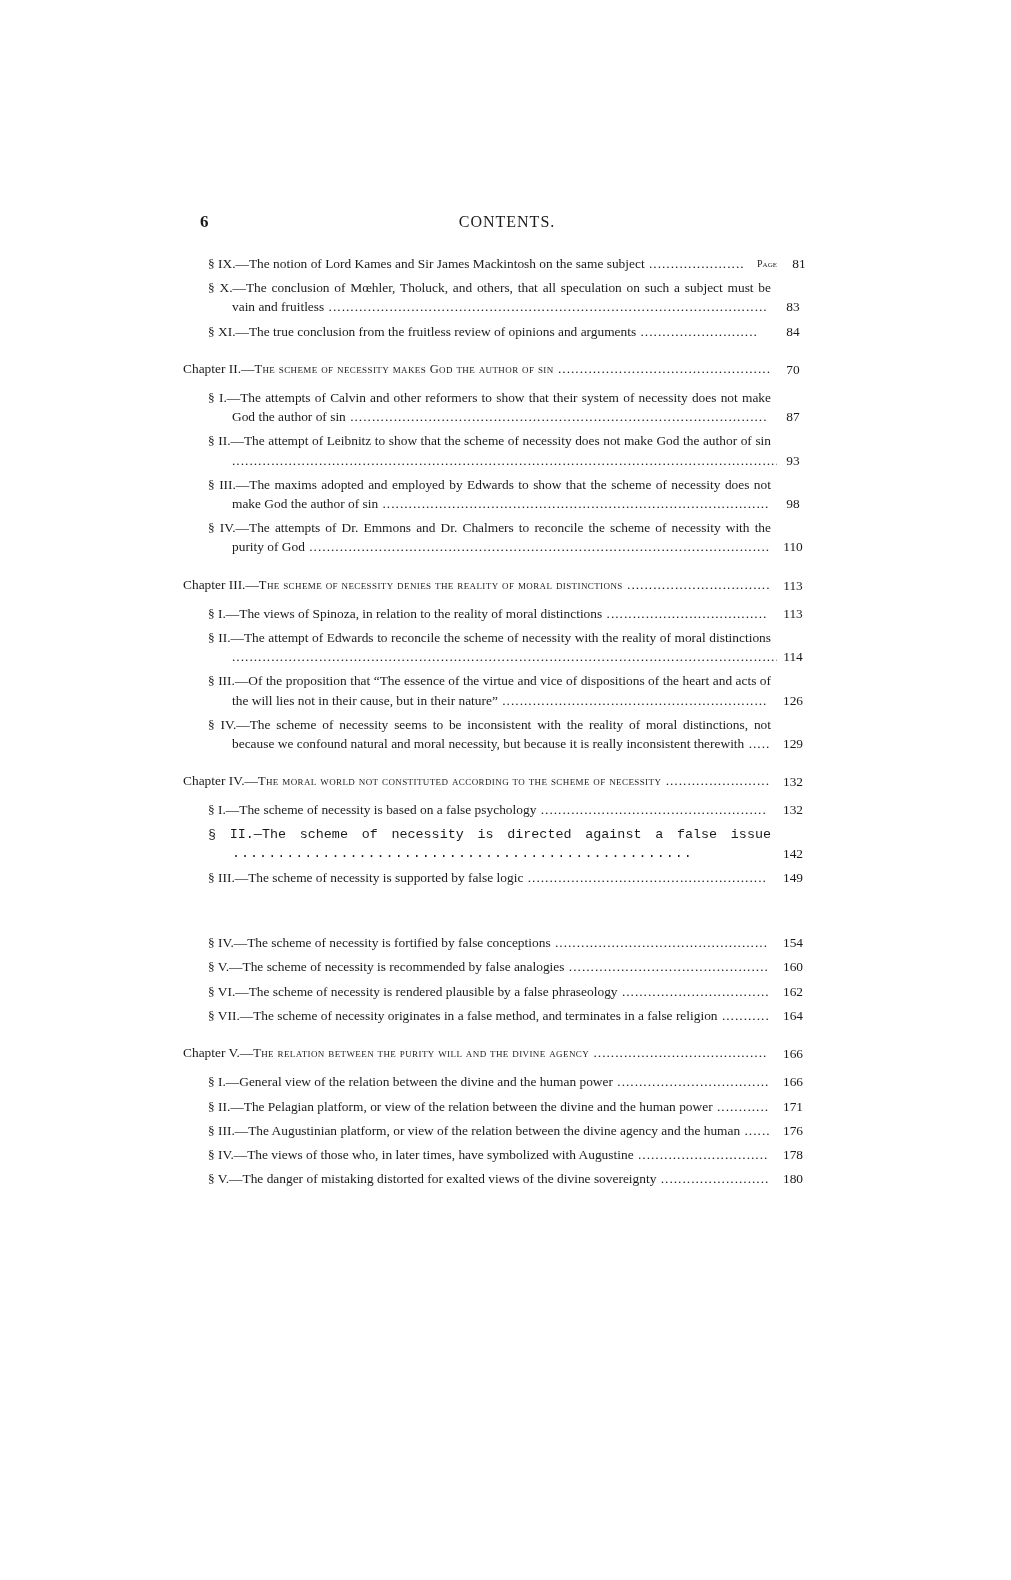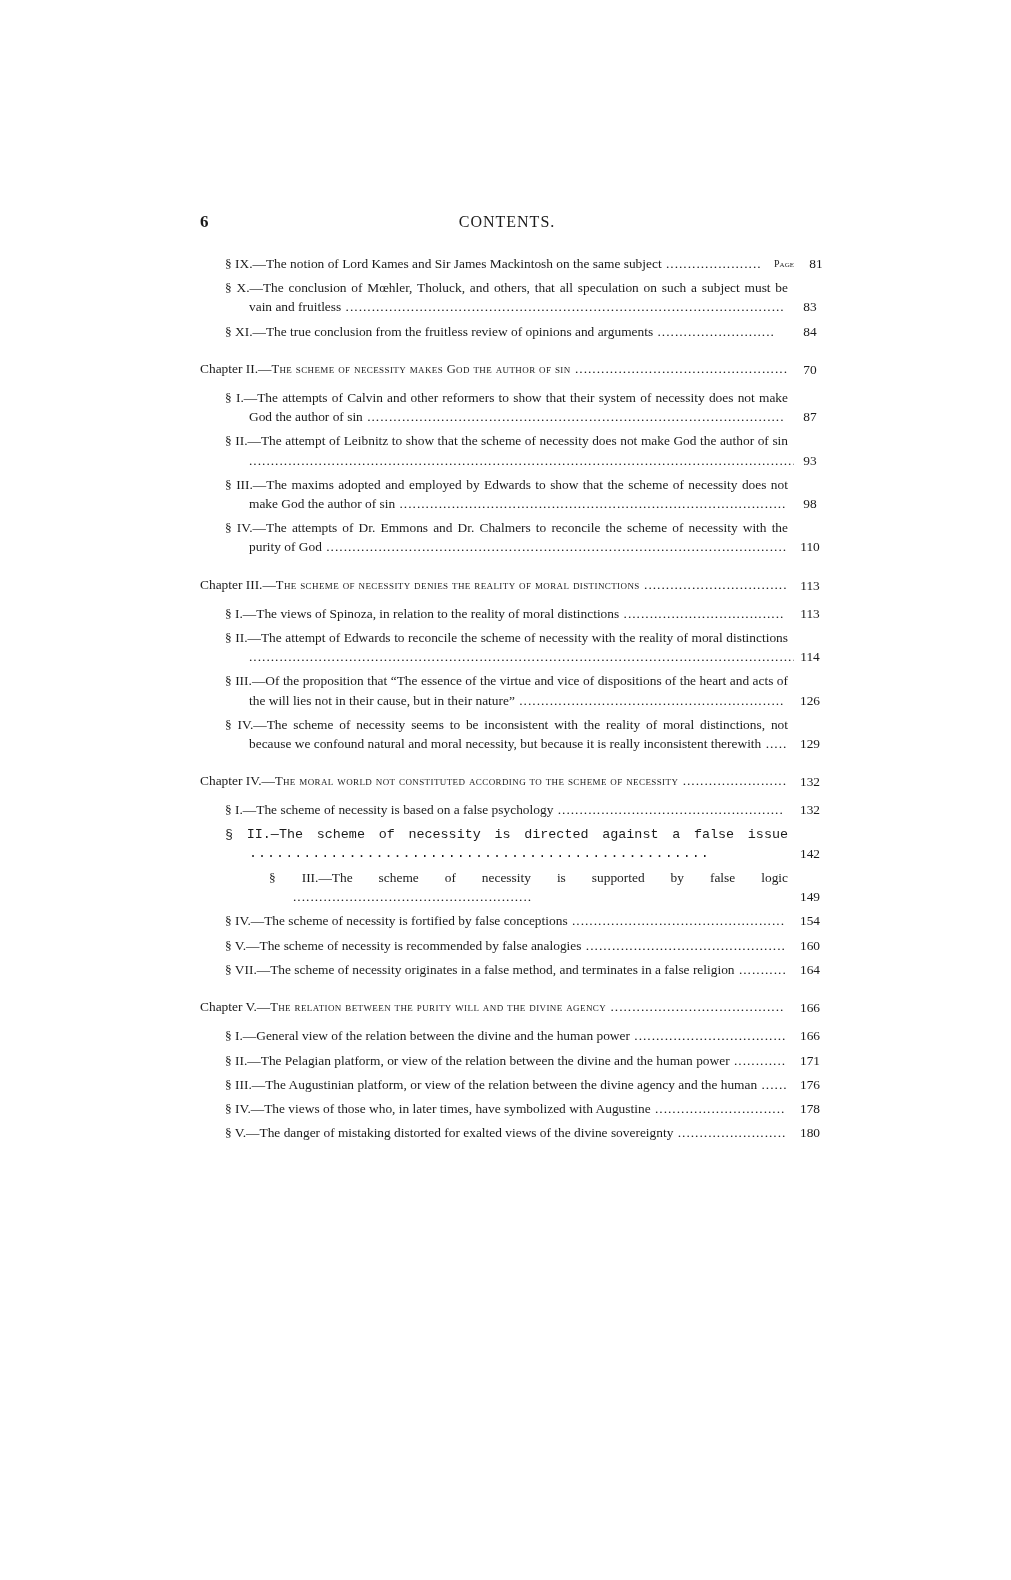--- a/index.html
+++ b/index.html
@@ -34,21 +34,21 @@
       left: 0;
       right: 12px;
       top: 1px;
       text-align: center;
       font-size: 16px;
       letter-spacing: 1px;
     }
     .toc {
       position: absolute;
       top: 254px;
-      left: 225px;
+      left: 208px;
       width: 601px;
       font-size: 13.4px;
       line-height: 19.2px;
     }
     .entry {
       position: relative;
       display: flex;
       align-items: flex-end;
       margin-bottom: 5px;
     }
@@ -159,30 +159,34 @@
     </div>
     <div class="entry section">
       <div class="text" style="max-height: none;"><span class="entry-label">§ I.</span><span>—</span><span class="title">The scheme of necessity is based on a false psychology</span><span class="leader"> ....................................................</span></div>
       <span class="page">132</span>
     </div>
     <div class="entry section">
       <div class="text" style="max-height: none; font-family: Liberation Mono, monospace;"><span class="entry-label">§ II.</span><span>—</span><span class="title">The scheme of necessity is directed against a false issue</span><span class="leader"> ...................................................</span></div>
       <span class="page">142</span>
     </div>
     <div class="entry section">
-      <div class="text" style="max-height: none; margin-left: 44px;"><span class="entry-label">§ III.</span><span>—</span><span class="title">The scheme of necessity is supported by false logic</span><span class="leader"> .......................................................</span></div>
+      <div class="text" style="max-height: none;"><span class="entry-label">§ III.</span><span>—</span><span class="title">The scheme of necessity is supported by false logic</span><span class="leader"> .......................................................</span></div>
       <span class="page">149</span>
     </div>
     <div class="entry section">
-      <div class="text" style="max-height: none;"><span class="entry-label">§ IV.</span><span>—</span><span class="title">The scheme of necessity is fortified by false conceptions</span><span class="leader"> .................................................</span></div>
+      <div class="text" style="max-height: none; margin-top: 41px;"><span class="entry-label">§ IV.</span><span>—</span><span class="title">The scheme of necessity is fortified by false conceptions</span><span class="leader"> .................................................</span></div>
       <span class="page">154</span>
     </div>
     <div class="entry section">
       <div class="text" style="max-height: none;"><span class="entry-label">§ V.</span><span>—</span><span class="title">The scheme of necessity is recommended by false analogies</span><span class="leader"> ..............................................</span></div>
       <span class="page">160</span>
+    </div>
+    <div class="entry section">
+      <div class="text" style="max-height: none;"><span class="entry-label">§ VI.</span><span>—</span><span class="title">The scheme of necessity is rendered plausible by a false phraseology</span><span class="leader"> ..................................</span></div>
+      <span class="page">162</span>
     </div>
     <div class="entry section">
       <div class="text" style="max-height: none;"><span class="entry-label">§ VII.</span><span>—</span><span class="title">The scheme of necessity originates in a false method, and terminates in a false religion</span><span class="leader"> ...........</span></div>
       <span class="page">164</span>
     </div>
     <div class="entry chapter">
       <div class="text" style="max-height: none;"><span class="entry-label">Chapter V.</span><span>—</span><span class="title-sc">The relation between the purity will and the divine agency</span><span class="leader"> ........................................</span></div>
       <span class="page">166</span>
     </div>
     <div class="entry section">

